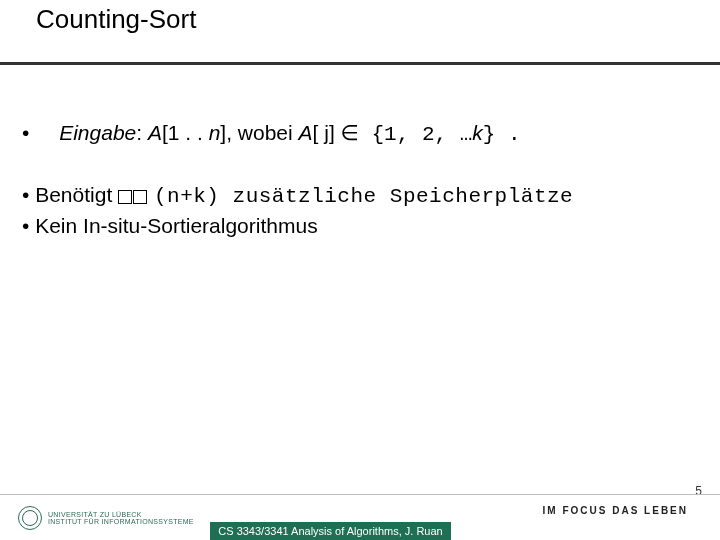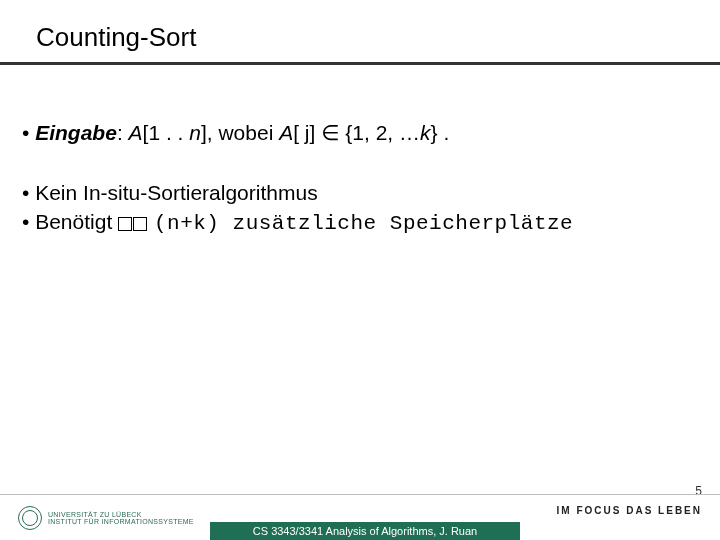--- a/index.html
+++ b/index.html
@@ -1,59 +1,59 @@
 <!DOCTYPE html>
 <html><head>
 <meta charset="utf-8">
 <style>
   * { margin: 0; padding: 0; box-sizing: border-box; }
   html, body { width: 720px; height: 540px; background: #fff; font-family: Arial, Helvetica, sans-serif; color: #000; }
   .slide { position: relative; width: 720px; height: 540px; }
-  .title { position: absolute; left: 36px; top: 22px; font-size: 26px; font-weight: 400; }
+  .title { position: absolute; left: 36px; top: 4px; font-size: 26px; font-weight: 400; }
   .title-rule { position: absolute; left: 0; top: 62px; width: 720px; height: 3px; background: #333; }
   .content { position: absolute; left: 22px; top: 120px; width: 676px; font-size: 21px; line-height: 1.25; }
   .content .row { margin-bottom: 2px; white-space: nowrap; }
   .i { font-style: italic; }
-  .bi { font-weight: bold; font-style: italic; }
-  .mset { font-family: Liberation Sans, sans-serif; }
+  .bi { font-weight: normal; font-style: italic; margin-left: 24px; }
+  .mset { font-family: Liberation Mono, monospace; }
   .mono { font-family: "Courier New", monospace; letter-spacing: 0.5px; }
   .block2 { margin-top: 34px; }
   .boxes { display: inline-block; vertical-align: -2px; }
   .box { display: inline-block; width: 14px; height: 14px; border: 1px solid #000; background: #fff; margin-right: 1px; }
   .footer-line { position: absolute; left: 0; bottom: 45px; width: 720px; height: 1px; background: #bdbdbd; }
   .logo { position: absolute; left: 18px; bottom: 10px; display: flex; align-items: center; gap: 6px; }
   .logo-seal { width: 24px; height: 24px; border: 1px solid #2b6a56; border-radius: 50%; position: relative; }
   .logo-seal::before { content: ""; position: absolute; inset: 3px; border: 1px solid #2b6a56; border-radius: 50%; }
   .logo-text { font-size: 7px; line-height: 1.05; color: #2b6a56; letter-spacing: 0.3px; }
-  .motto { position: absolute; right: 18px; bottom: 24px; font-size: 10px; letter-spacing: 2px; color: #222; font-weight: 600; }
+  .motto { position: absolute; right: 32px; bottom: 24px; font-size: 10px; letter-spacing: 2px; color: #222; font-weight: 600; }
   .pagenum { position: absolute; right: 18px; bottom: 42px; font-size: 12px; color: #333; }
-  .caption-bar { position: absolute; left: 210px; bottom: 0; width: 310px; height: 18px; background: #1e6f53; color: #fff; font-size: 11px; display: flex; align-items: center; justify-content: center; }
+  .caption-bar { position: absolute; left: 210px; bottom: 0; width: 241px; height: 18px; background: #1e6f53; color: #fff; font-size: 11px; display: flex; align-items: center; justify-content: center; }
 </style>
 </head>
 <body>
 
 <div class="slide">
 
   <div class="title">Counting-Sort</div>
   <div class="title-rule"></div>
 
   <div class="content">
 
     <div class="row">
       • <span class="bi">Eingabe</span><span>: </span><span class="i">A</span><span>[1 . . </span><span class="i">n</span><span>], wobei </span><span class="i">A</span><span>[ j] ∈</span><span class="mset"> </span><span class="mset">{1, 2, …</span><span class="i">k</span><span class="mset">} .</span>
     </div>
 
 
 
     <div class="block2">
       <div class="row">
-        • <span>Kein In-situ-Sortieralgorithmus</span>
+        • <span>Benötigt </span><span class="boxes"><span class="box"></span><span class="box"></span></span> <span class="mono">(n+k) zusätzliche Speicherplätze</span>
       </div>
       <div class="row">
-        • <span>Benötigt </span><span class="boxes"><span class="box"></span><span class="box"></span></span> <span class="mono">(n+k) zusätzliche Speicherplätze</span>
+        • <span>Kein In-situ-Sortieralgorithmus</span>
       </div>
     </div>
 
   </div>
 
   <div class="pagenum">5</div>
   <div class="footer-line"></div>
 
   <div class="logo">
     <div class="logo-seal"></div>

